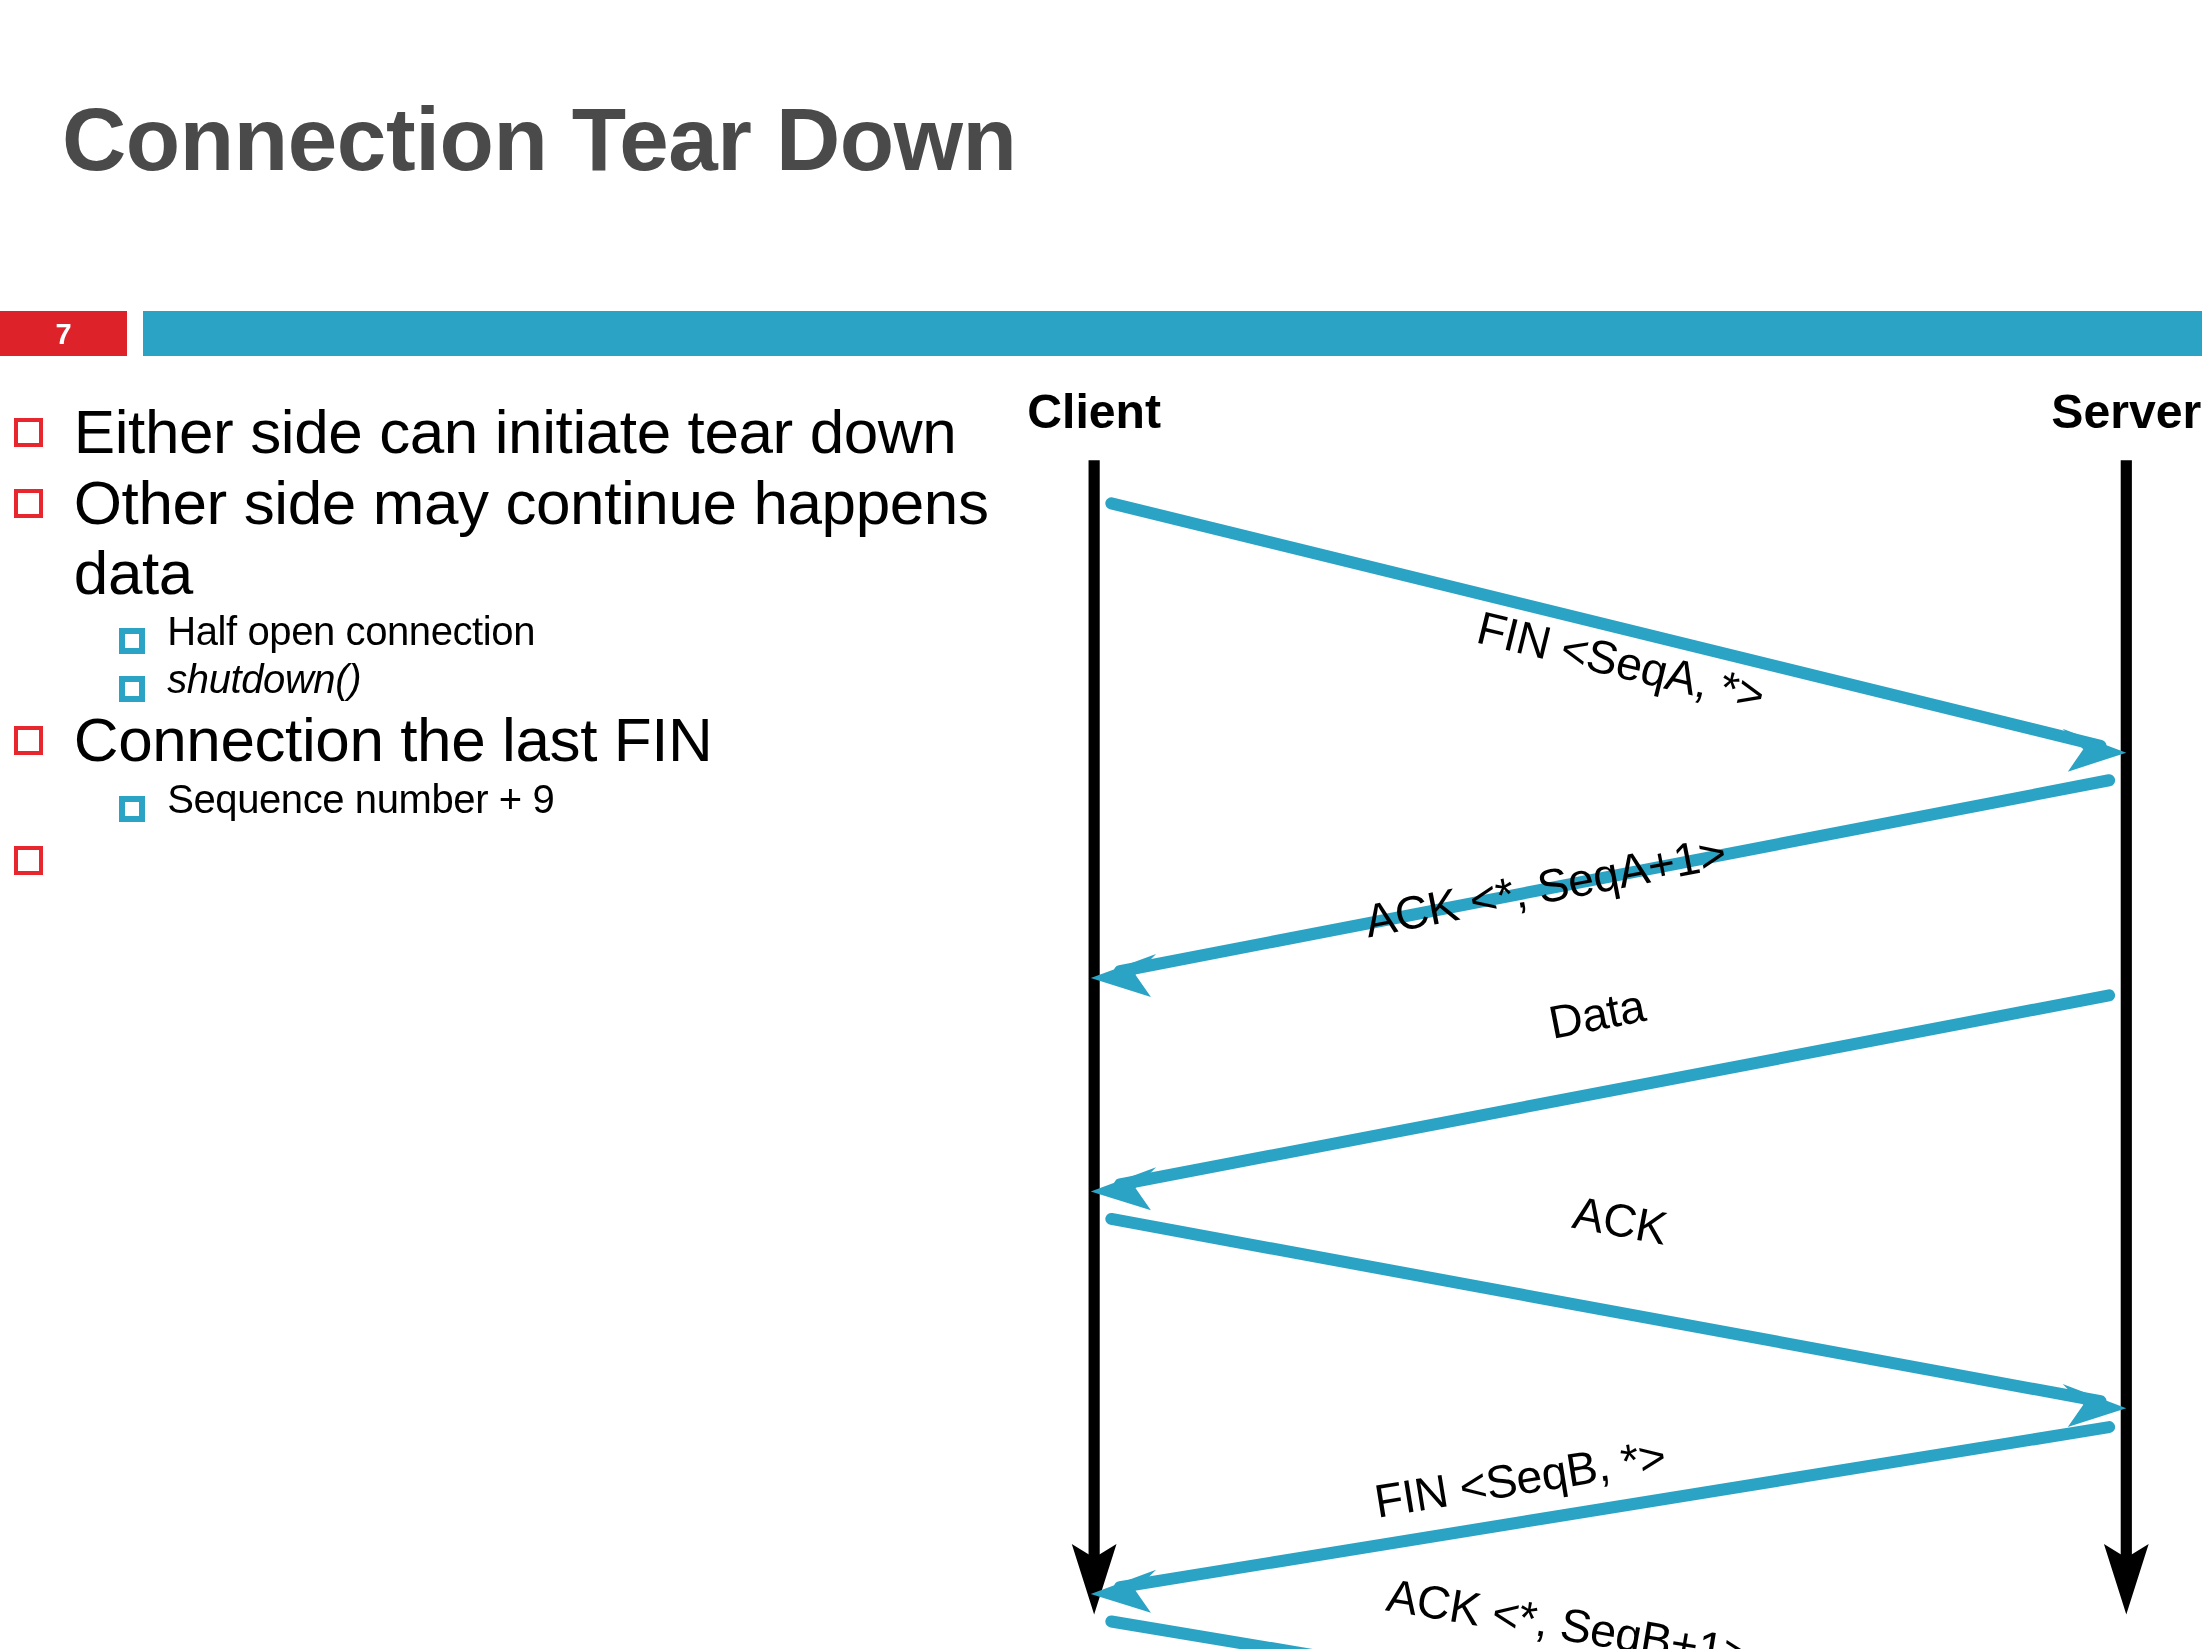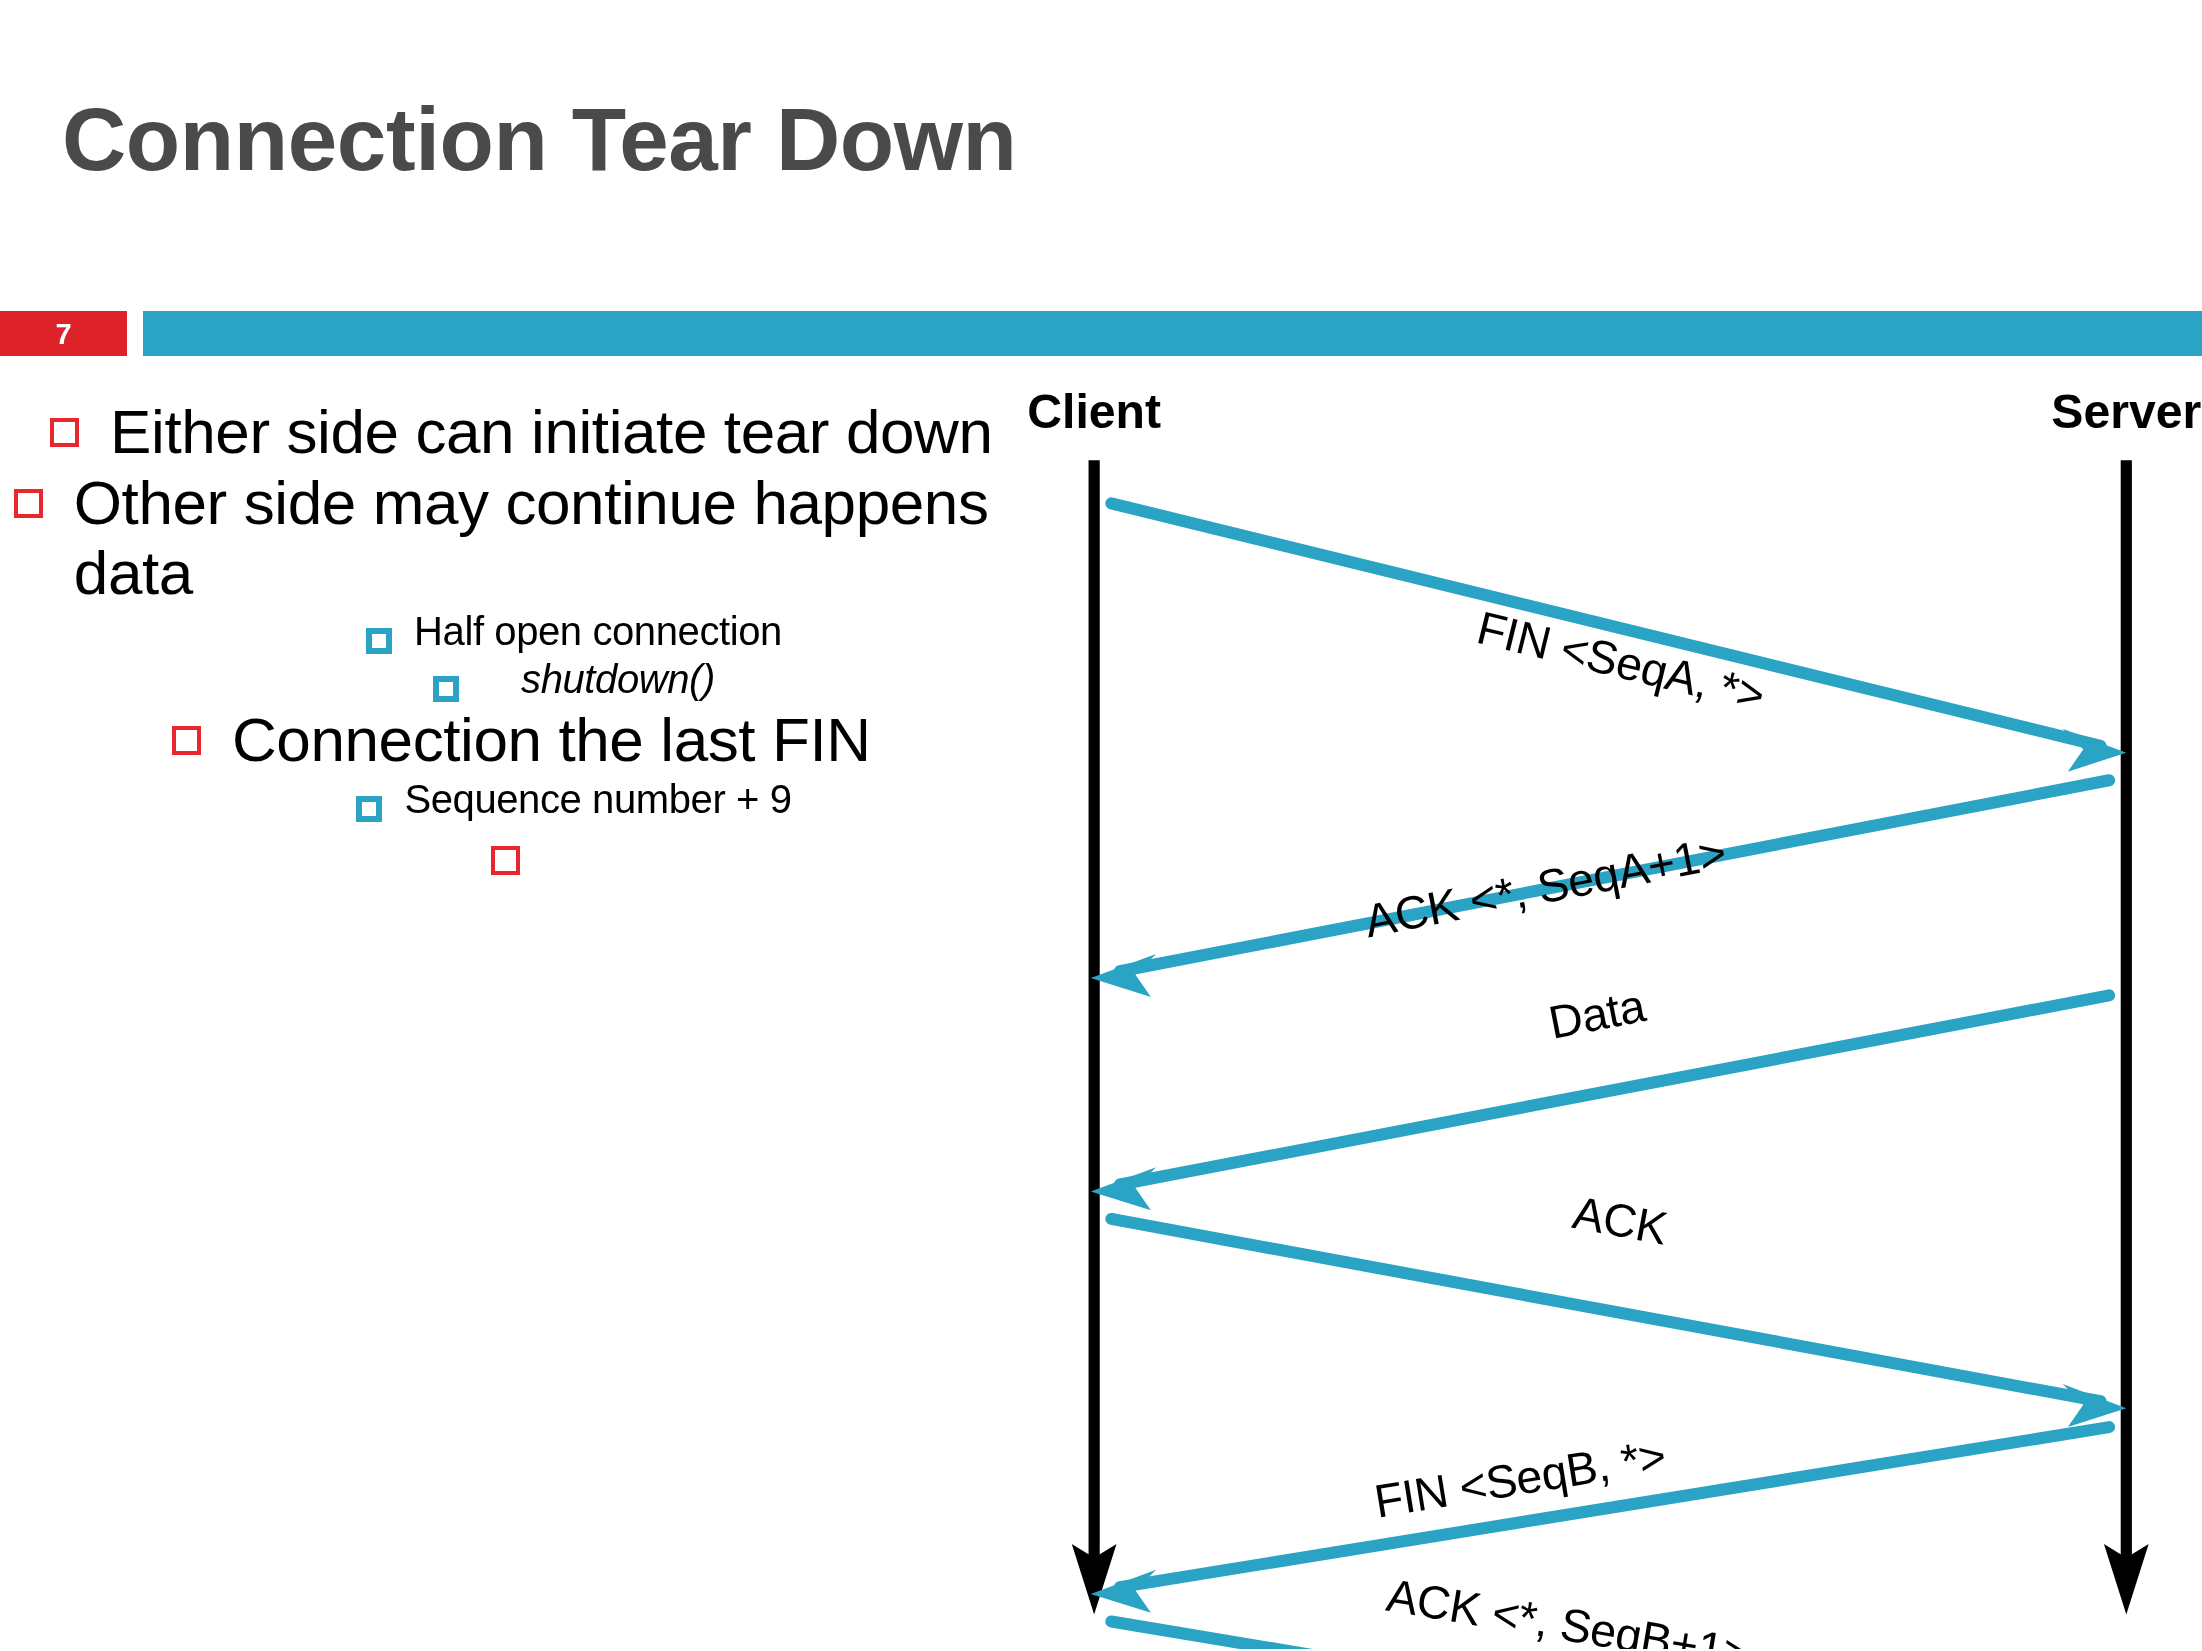--- a/index.html
+++ b/index.html
@@ -70,21 +70,20 @@
   
   #bullets {
     position: absolute;
     left: 13.8px;
     top: 397px;
     width: 1015px;
   }
   .b-row {
     display: flex;
     align-items: flex-start;
-    justify-content: center;
   }
   .b1 { margin-bottom: 1.7px; }
   .b1 .marker {
     flex: 0 0 auto;
     width: 29px;
     height: 29px;
     box-sizing: border-box;
     border: 4.3px solid #e8262d;
     background: #ffffff;
     margin-right: 31px;
@@ -111,21 +110,21 @@
     margin-right: 22.4px;
     margin-top: 19px;
   }
   .b2 .txt {
     font-size: 40px;
     line-height: 1.12;
     color: #000000;
     font-family: "Liberation Sans", sans-serif;
     letter-spacing: -0.4px;
   }
-  .italic { font-style: italic; margin-left: 40px; }
+  .italic { font-style: italic; }
   sup {
     font-size: 0.52em;
     vertical-align: super;
     line-height: 0;
   }
 
   
   #diagram {
     position: absolute;
     left: 1015px;

